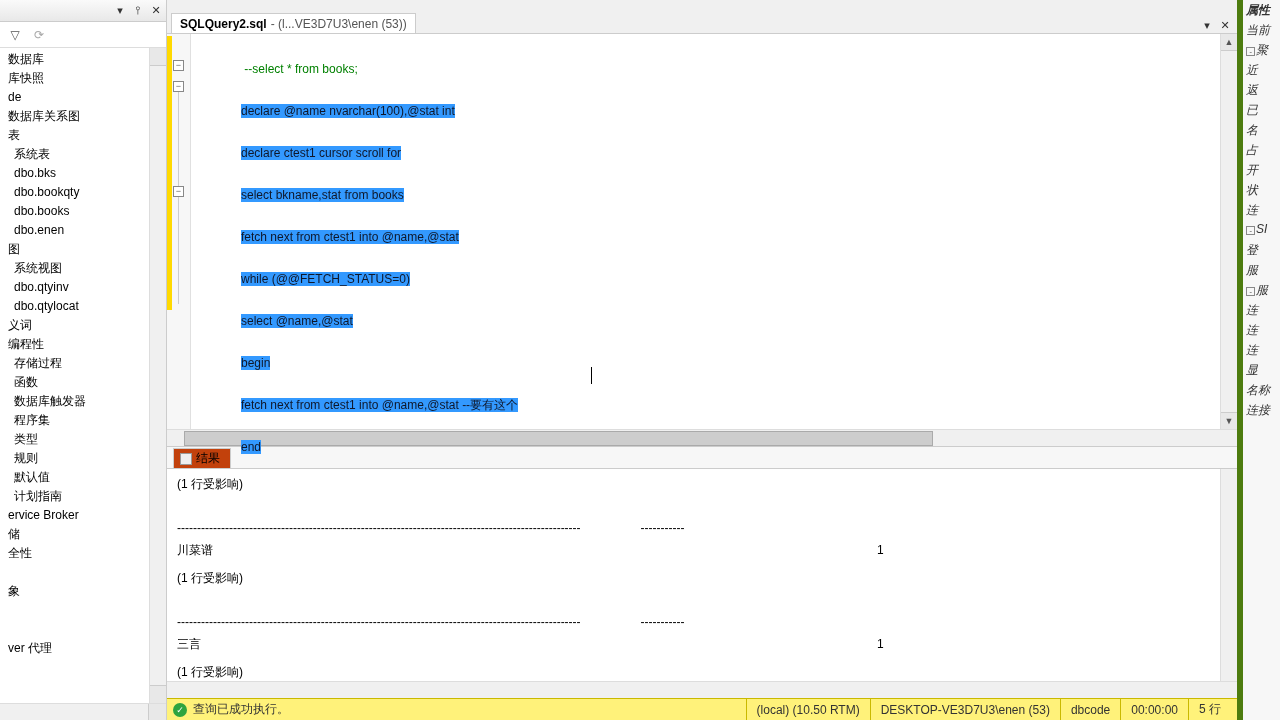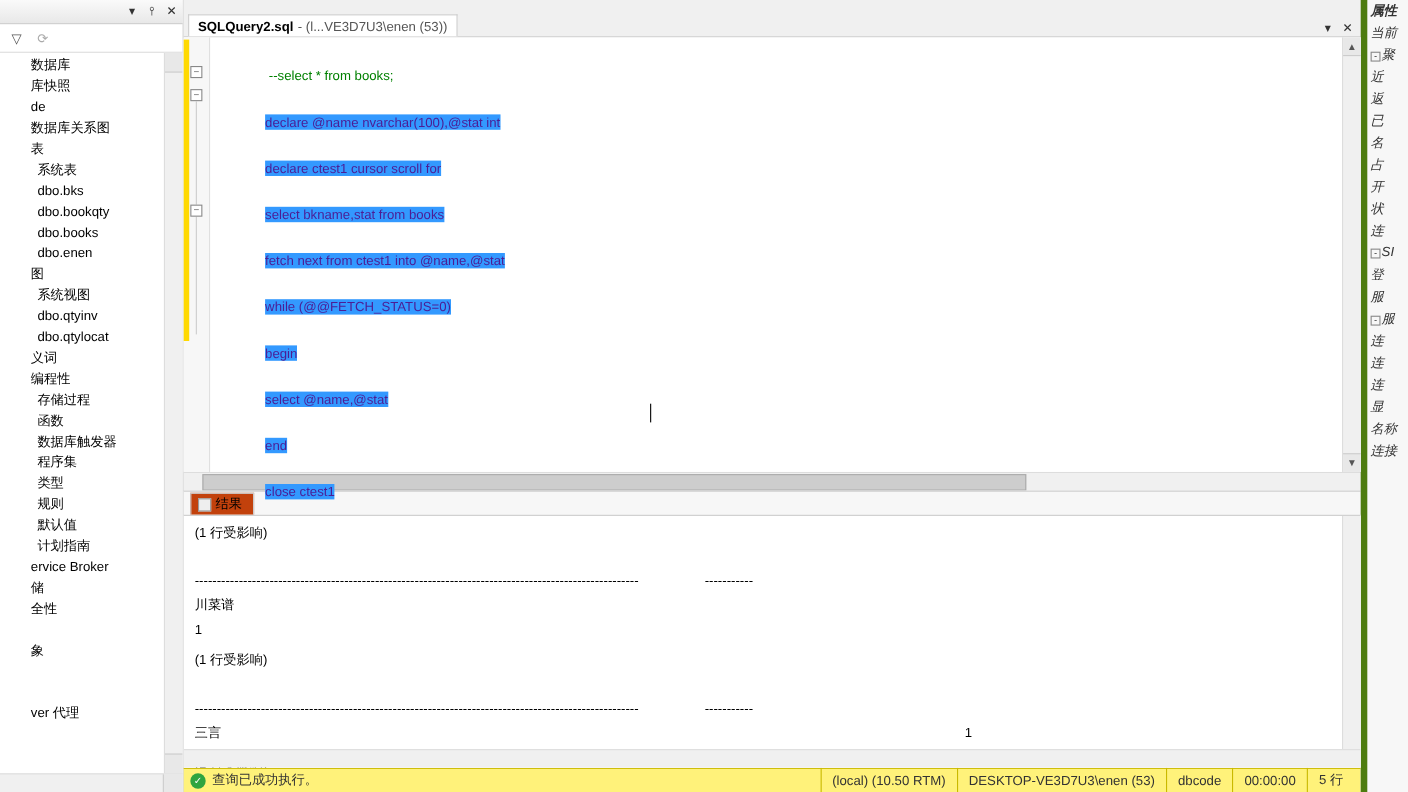--- a/index.html
+++ b/index.html
@@ -5,21 +5,21 @@
 * { margin: 0; padding: 0; box-sizing: border-box; font-family: "Microsoft YaHei", "SimSun", sans-serif; font-size: 12px; }
 body { width: 1280px; height: 720px; background: #f0f0f0; overflow: hidden; position: relative; }
 .container { display: flex; width: 100%; height: 100%; }
 
 
 .sidebar { width: 167px; height: 100%; background: #fff; display: flex; flex-direction: column; border-right: 1px solid #ccc; }
 .sidebar-header { height: 22px; background: linear-gradient(#fafafa, #e8e8e8); border-bottom: 1px solid #ccc; display: flex; justify-content: flex-end; align-items: center; padding: 0 2px; gap: 2px; }
 .hdr-btn { width: 16px; height: 16px; display: inline-flex; align-items: center; justify-content: center; cursor: pointer; font-size: 11px; color: #333; }
 .toolbar-row { height: 26px; border-bottom: 1px solid #ddd; display: flex; align-items: center; padding: 0 6px; gap: 6px; }
 .tool-ico { width: 18px; height: 18px; display: inline-flex; align-items: center; justify-content: center; color: #555; cursor: pointer; }
-.tree { flex: 1; overflow: hidden; position: relative; padding-top: 2px; margin-left: 20px; }
+.tree { flex: 1; overflow: hidden; position: relative; padding-top: 2px; }
 .tree-item { height: 19px; line-height: 19px; padding-left: 8px; white-space: nowrap; cursor: pointer; color: #000; font-size: 12px; }
 .tree-item.indent1 { padding-left: 14px; }
 .vscroll { position: absolute; right: 0; top: 0; width: 17px; height: 100%; background: #f0f0f0; border-left: 1px solid #ddd; }
 .vscroll::before { content:''; position:absolute; top:0; left:0; right:0; height:17px; background:#e8e8e8; border-bottom:1px solid #ccc;}
 .vscroll::after { content:''; position:absolute; bottom:0; left:0; right:0; height:17px; background:#e8e8e8; border-top:1px solid #ccc;}
 .hscroll-sb { height: 17px; background: #f0f0f0; border-top: 1px solid #ddd; position: relative; }
 .hscroll-sb::after { content:''; position:absolute; right:0; top:0; width:17px; height:17px; background:#e8e8e8; border-left:1px solid #ccc; display:flex; align-items:center; justify-content:center; }
 .hscroll-arrow { position:absolute; right:4px; top:3px; color:#555; font-size:10px; }
 
 
@@ -32,21 +32,21 @@
 
 
 .editor-wrap { flex: 1; display: flex; flex-direction: column; min-height: 0; }
 .editor { flex: 1; display: flex; background: #fff; position: relative; min-height: 0; }
 .gutter { width: 24px; background: #f7f7f7; border-right: 1px solid #e0e0e0; position: relative; }
 .change-bar { position: absolute; left: 0; top: 2px; width: 5px; background: #ffd900; }
 .fold { position: absolute; width: 11px; height: 11px; border: 1px solid #888; background: #fff; left: 6px; font-size: 9px; line-height: 9px; text-align: center; color: #666; cursor: pointer; }
 .fold-line { position: absolute; left: 11px; width: 1px; background: #ccc; }
 .code { flex: 1; padding: 4px 0 0 2px; font-family: Consolas, "Courier New", monospace; font-size: 15px; line-height: 21px; white-space: pre; position: relative; color: #000; margin-left: 48px; }
 .code-line { height: 21px; }
-.sel { background: #3399ff; color: #4c1d95; }
+.sel { background: #3399ff; color: #0f172a; }
 .cmt { color: #008000; }
 .ev-scroll { position:absolute; right:0; top:0; width:17px; height:100%; background:#f0f0f0; border-left:1px solid #ddd; }
 .ev-scroll .up, .ev-scroll .dn { position:absolute; left:0; right:0; height:17px; background:#e8e8e8; display:flex; align-items:center; justify-content:center; color:#555; font-size:9px;}
 .ev-scroll .up{top:0;border-bottom:1px solid #ccc;} .ev-scroll .dn{bottom:0;border-top:1px solid #ccc;}
 .editor-hscroll { height: 17px; background: #f0f0f0; border-top: 1px solid #ddd; display:flex; align-items:center; }
 .editor-hscroll .thumb { height:15px; width:70%; margin-left:17px; background:#cdcdcd; border:1px solid #aaa;}
 
 
 .results-tab { height: 22px; background: #f7f7f7; border-top: 1px solid #ccc; display: flex; align-items: flex-end; padding-left: 6px;}
 .results-tab .rt { height: 20px; border:1px solid #ccc; border-bottom:none; background:#c2410c; padding:0 10px 0 6px; display:flex; align-items:center; gap:4px; font-size:12px;}
@@ -145,22 +145,23 @@
           <div class="fold-line" style="top:58px; height:212px;"></div>
           <div class="fold" style="top:152px;">−</div>
         </div>
         <div class="code">
 <div class="code-line"> <span class="cmt">--select * from books;</span></div>
 <div class="code-line"><span class="sel">declare @name nvarchar(100),@stat int</span></div>
 <div class="code-line"><span class="sel">declare ctest1 cursor scroll for</span></div>
 <div class="code-line"><span class="sel">select bkname,stat from books</span></div>
 <div class="code-line"><span class="sel">fetch next from ctest1 into @name,@stat</span></div>
 <div class="code-line"><span class="sel">while (@@FETCH_STATUS=0)</span></div>
+<div class="code-line"><span class="sel">select @name,@stat</span></div>
 <div class="code-line"><span class="sel">begin</span></div>
-<div class="code-line"><span class="sel">select @name,@stat</span></div>
+<div class="code-line"><span class="sel"><span>fetch next from ctest1 into @name,@stat </span><span>--要有这个</span></span></div>
 <div class="code-line"><span class="sel">end</span></div>
 <div class="code-line"><span class="sel">close ctest1</span></div>
 <div class="code-line"><span class="sel">deallocate ctest1;</span></div>
           <div class="text-cursor" style="left:352px; top:333px;"></div>
         </div>
         <div class="ev-scroll">
           <div class="up">▲</div>
           <div class="dn">▼</div>
         </div>
       </div>
@@ -172,21 +173,21 @@
         <div class="rt">
           <span class="rt-ico"></span>
           <span>结果</span>
         </div>
       </div>
 
       <div class="results">
         <div>(1 行受影响)</div>
         <div style="height:22px;"></div>
         <div class="divider">-----------------------------------------------------------------------------------------------------                  -----------</div>
-        <div style="display:flex;flex-direction:column;">
+        <div style="display:flex;">
             <span style="width:700px;">川菜谱</span>
             <span>1</span>
           </div>
         <div style="height:6px;"></div>
         <div>(1 行受影响)</div>
         <div style="height:22px;"></div>
         <div class="divider">-----------------------------------------------------------------------------------------------------                  -----------</div>
         <div style="display:flex;">
             <span style="width:700px;">三言</span>
             <span>1</span>

